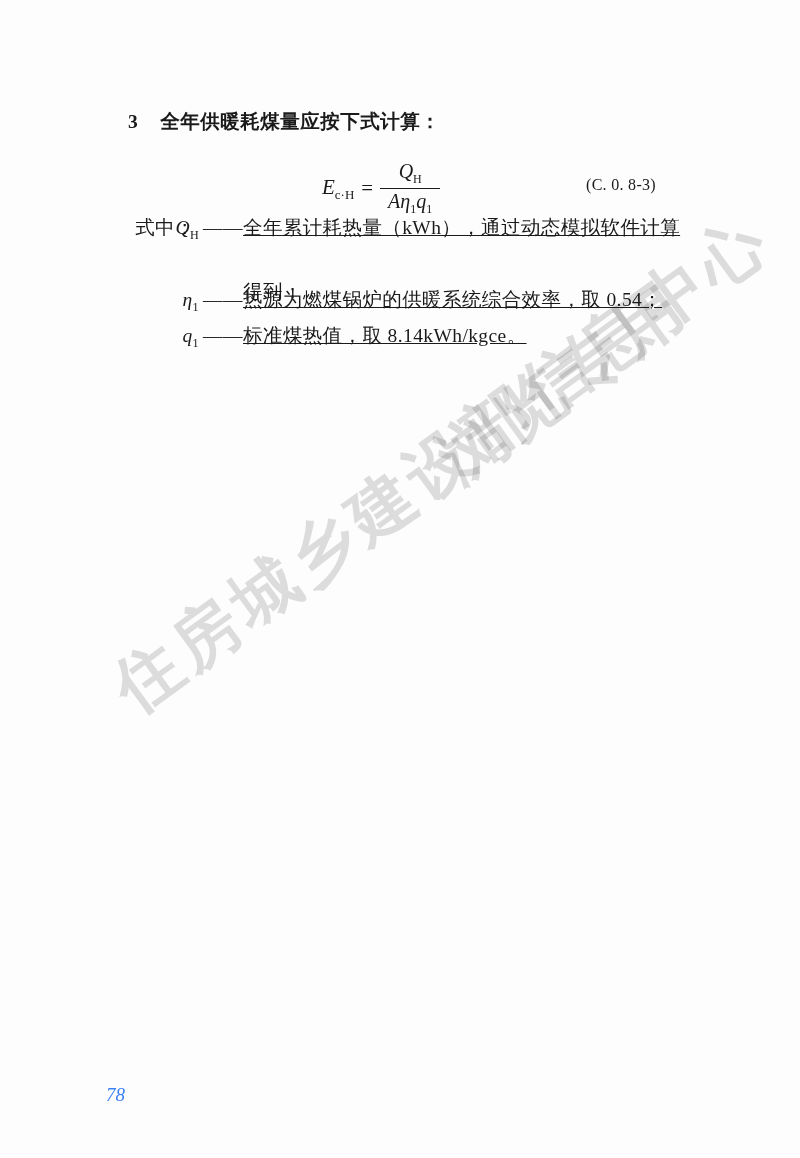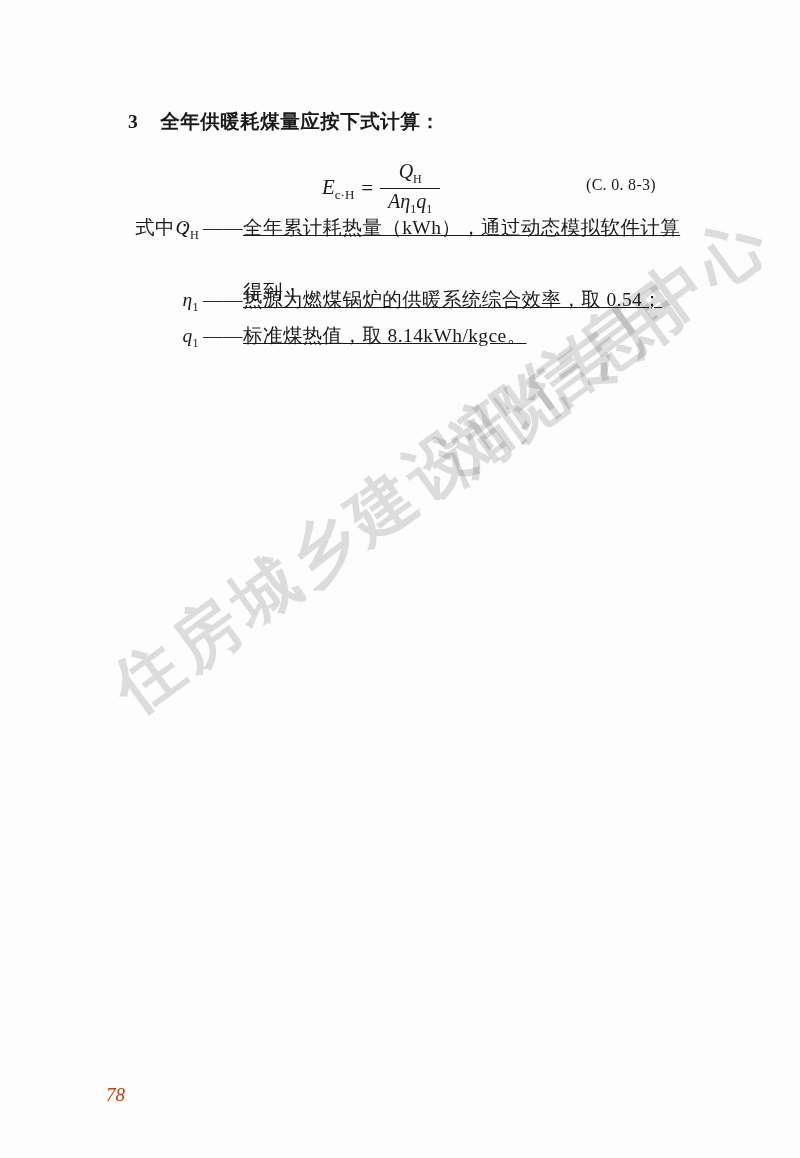--- a/index.html
+++ b/index.html
@@ -203,21 +203,21 @@
   .line4 { top: 108px; }
 
   
   .page-number {
     position: absolute;
     left: 106px;
     top: 1084px;
     font-size: 19px;
     font-style: italic;
     font-family: "Liberation Serif", serif;
-    color: #c2410c;
+    color: #3b82f6;
     z-index: 10;
   }
 </style>
 </head>
 <body>
 
 <div class="page">
 
   <div class="watermark">
     <div class="wm-text wm-a">住房城乡建设部信息中心</div>

